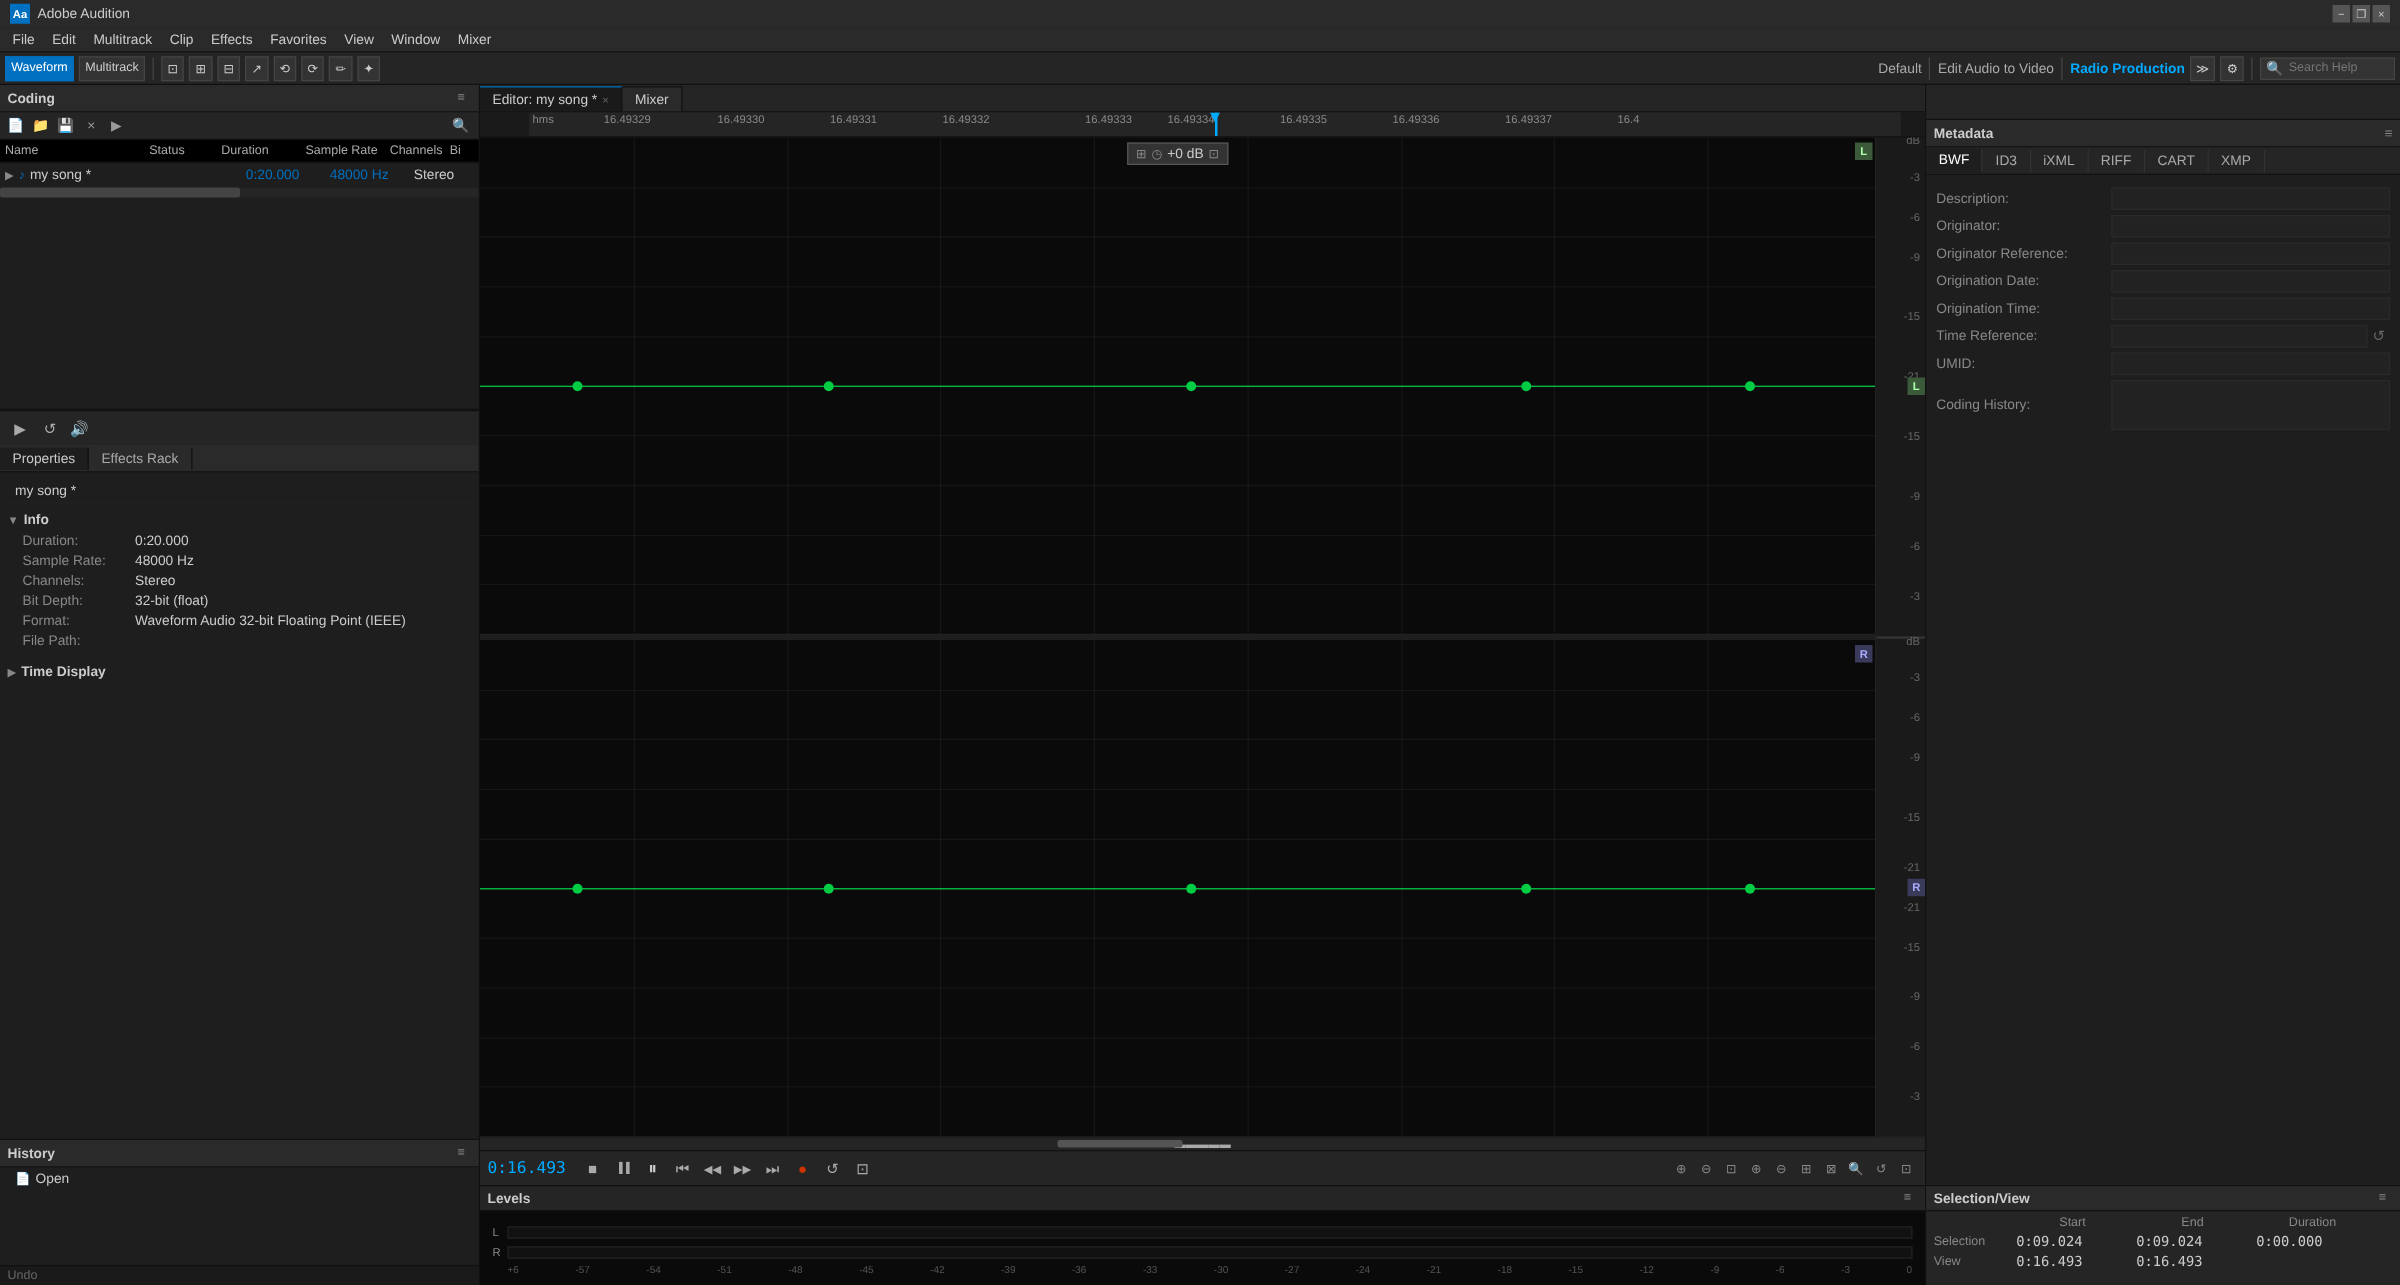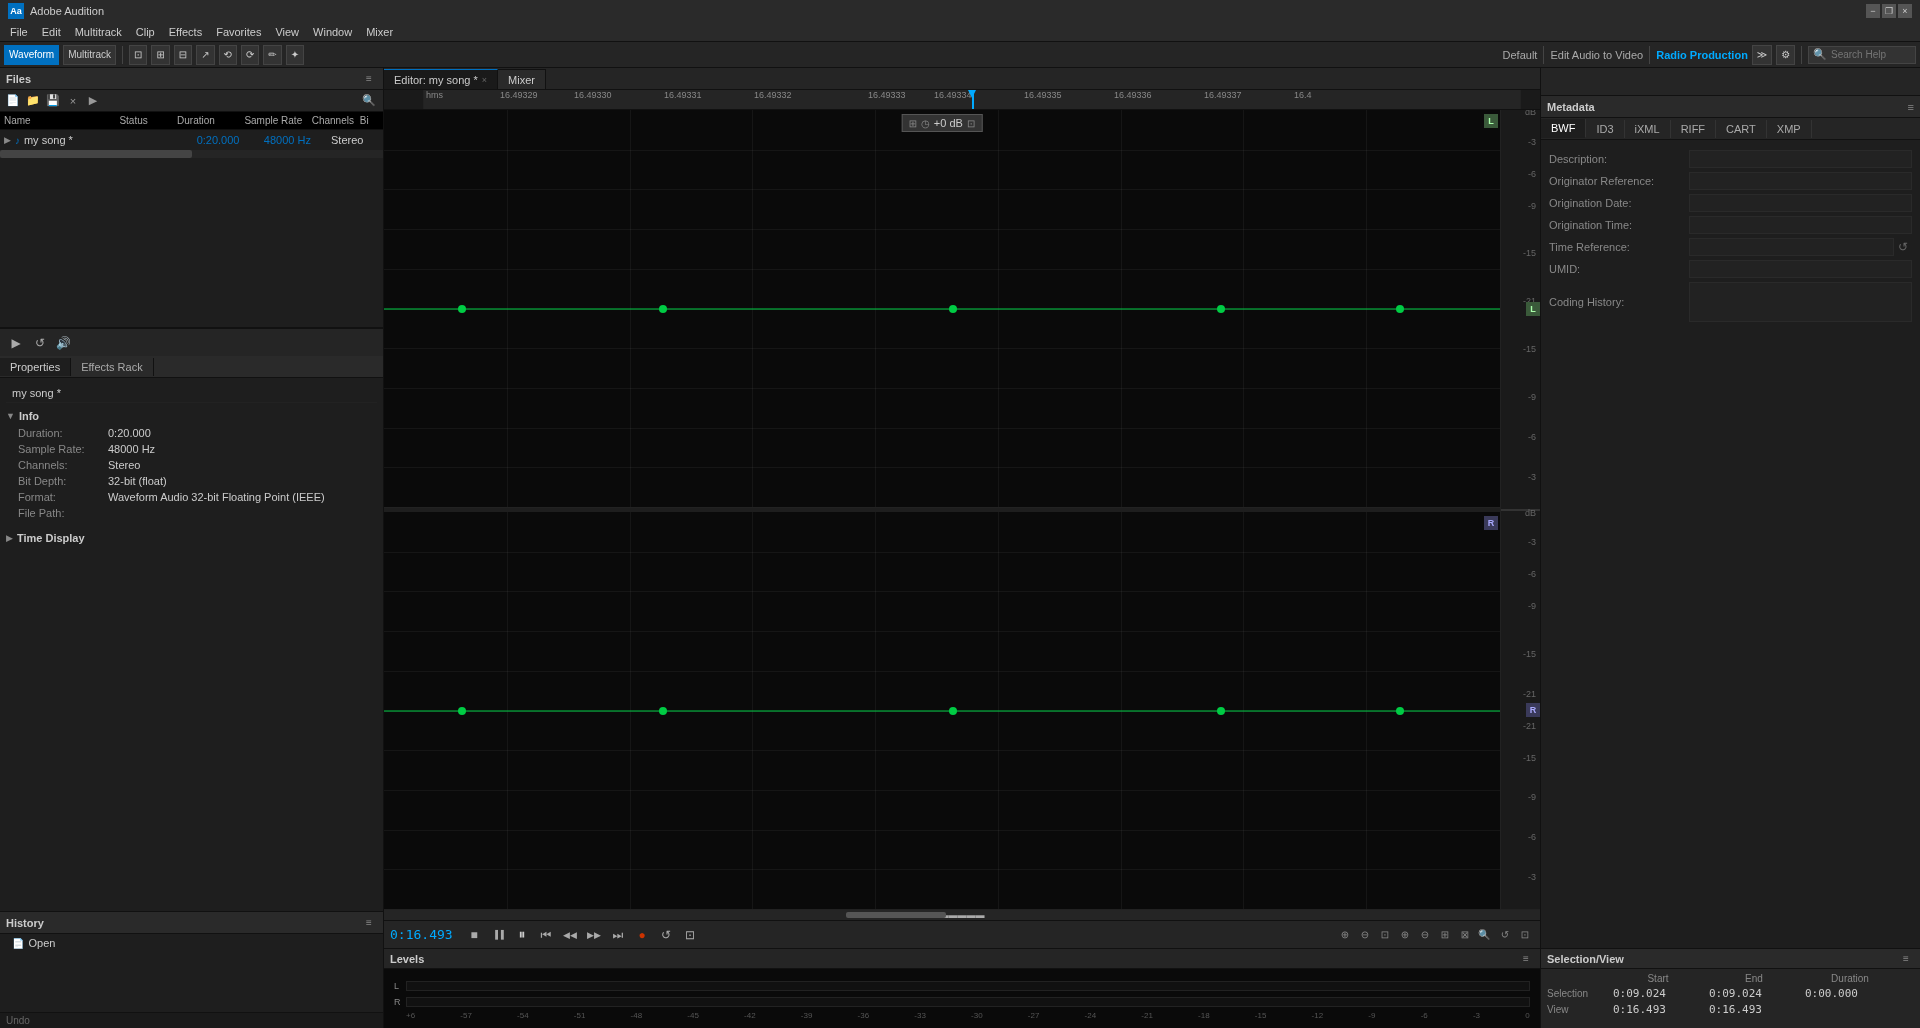--- a/index.html
+++ b/index.html
@@ -816,21 +816,21 @@
     <input class="search-input" type="text" placeholder="Search Help" style="">
   </div>
 </div>
 
 <div id="main-layout">
 
   <div id="left-panel">
 
     <div id="files-panel">
       <div class="panel-header">
-        <span class="panel-title">Files</span>
+        <span class="panel-title">Coding</span>
         <div class="panel-icons">
           <button class="panel-icon-btn">≡</button>
         </div>
       </div>
       <div class="files-toolbar">
         <button class="files-toolbar-btn">📄</button>
         <button class="files-toolbar-btn">📁</button>
         <button class="files-toolbar-btn">💾</button>
         <button class="files-toolbar-btn">×</button>
         <button class="files-toolbar-btn">▶</button>
@@ -936,21 +936,21 @@
         <span>Mixer</span>
       </div>
     </div>
 
     <div id="waveform-area">
 
       <div style="display:flex; height:20px; background:#252525; border-bottom:1px solid #111;">
         <div style="width:40px; background:#1a1a1a; flex-shrink:0; border-right:1px solid #222;"></div>
         <div id="timeline-ruler" style="flex:1; position:relative; overflow:hidden;">
           <span class="ruler-label" style="left:2px;">hms</span>
-          <span class="ruler-label" style="left:76px;">16.49329</span>
+          <span class="ruler-label" style="left:59px;">16.49329</span>
           <span class="ruler-label" style="left:150px;">16.49330</span>
           <span class="ruler-label" style="left:240px;">16.49331</span>
           <span class="ruler-label" style="left:330px;">16.49332</span>
           <span class="ruler-label" style="left:444px;">16.49333</span>
           <span class="ruler-label" style="left:510px;">16.49334</span>
           <span class="ruler-label" style="left:600px;">16.49335</span>
           <span class="ruler-label" style="left:690px;">16.49336</span>
           <span class="ruler-label" style="left:780px;">16.49337</span>
           <span class="ruler-label" style="left:870px;">16.4</span>
 
@@ -1187,20 +1187,24 @@
       <div class="meta-tab">XMP</div>
     </div>
 
     <div id="metadata-form">
 
       <div class="meta-field">
         <span class="meta-label">Description:</span>
         <div class="meta-input-empty"></div>
       </div>
 
+      <div class="meta-field">
+        <span class="meta-label">Originator:</span>
+        <div class="meta-input-empty"></div>
+      </div>
 
       <div class="meta-field">
         <span class="meta-label">Originator Reference:</span>
         <div class="meta-input-empty"></div>
       </div>
 
       <div class="meta-field">
         <span class="meta-label">Origination Date:</span>
         <div class="meta-input-empty"></div>
       </div>

